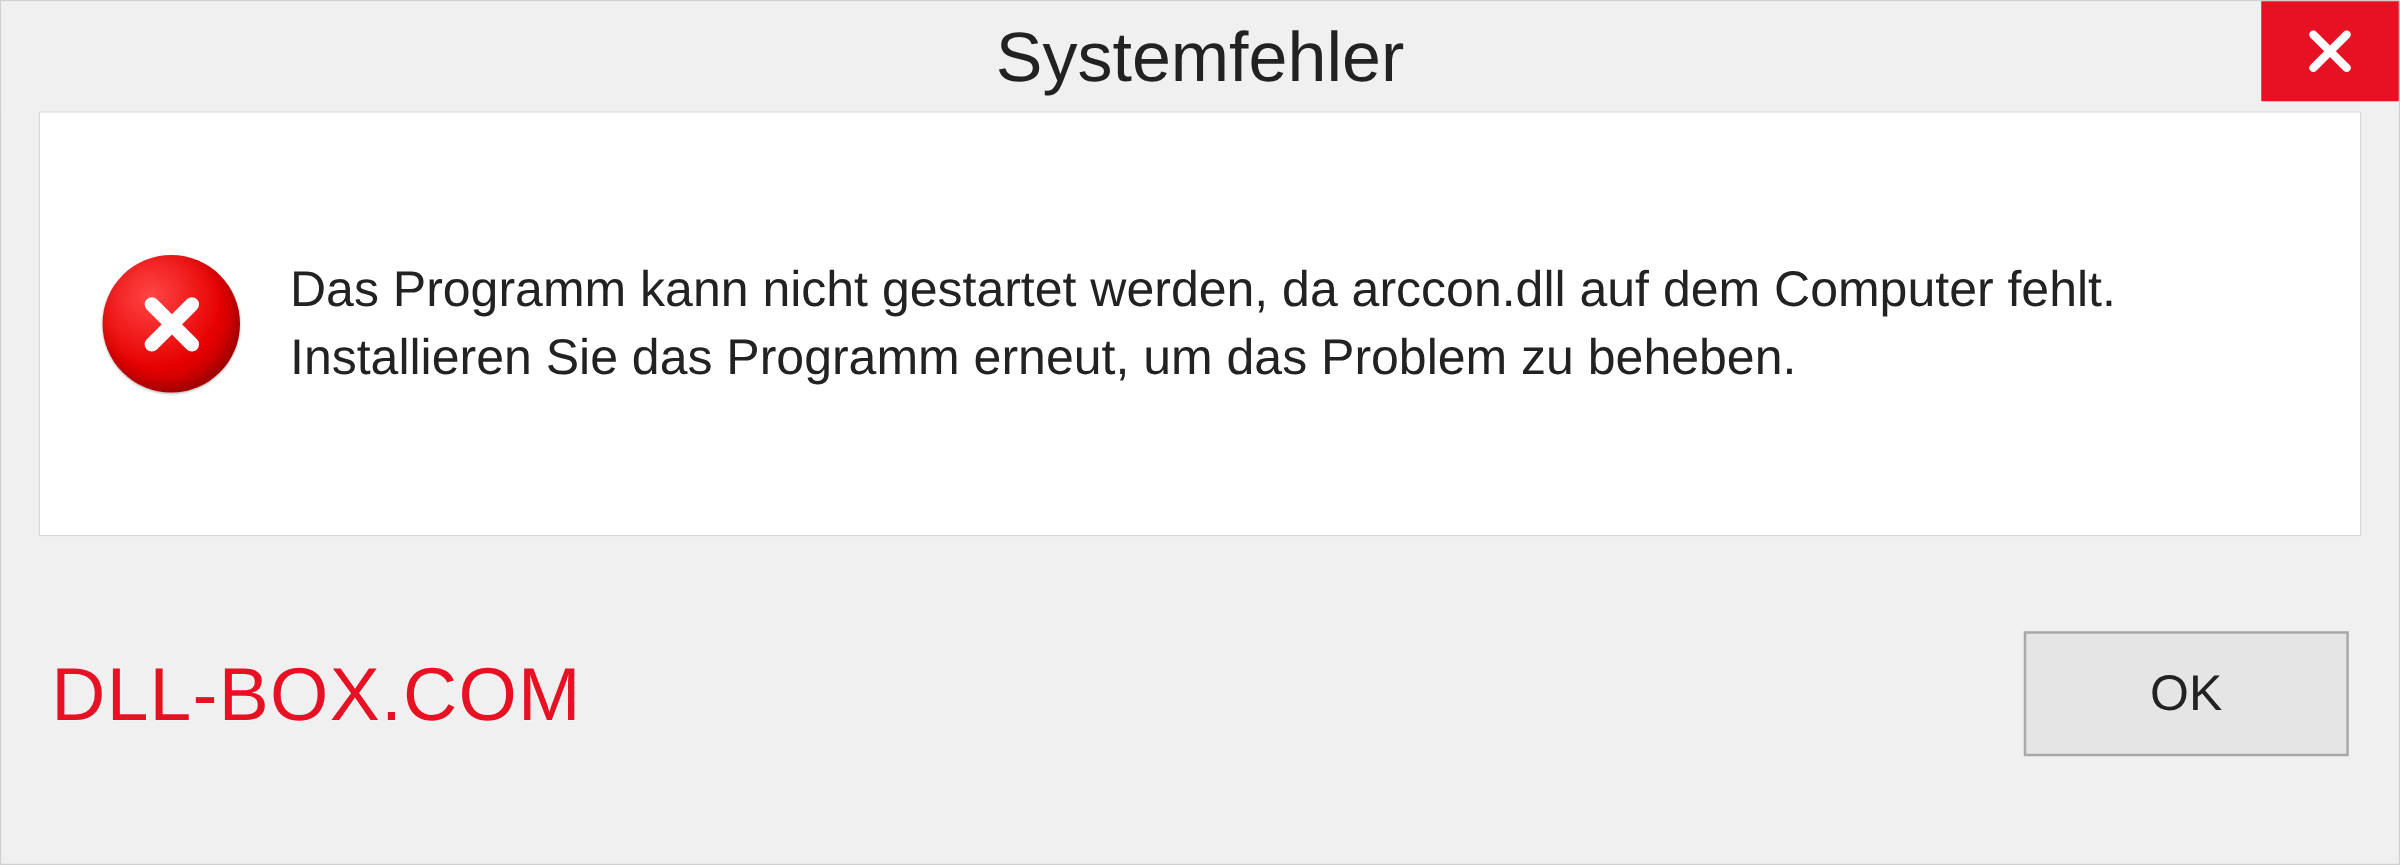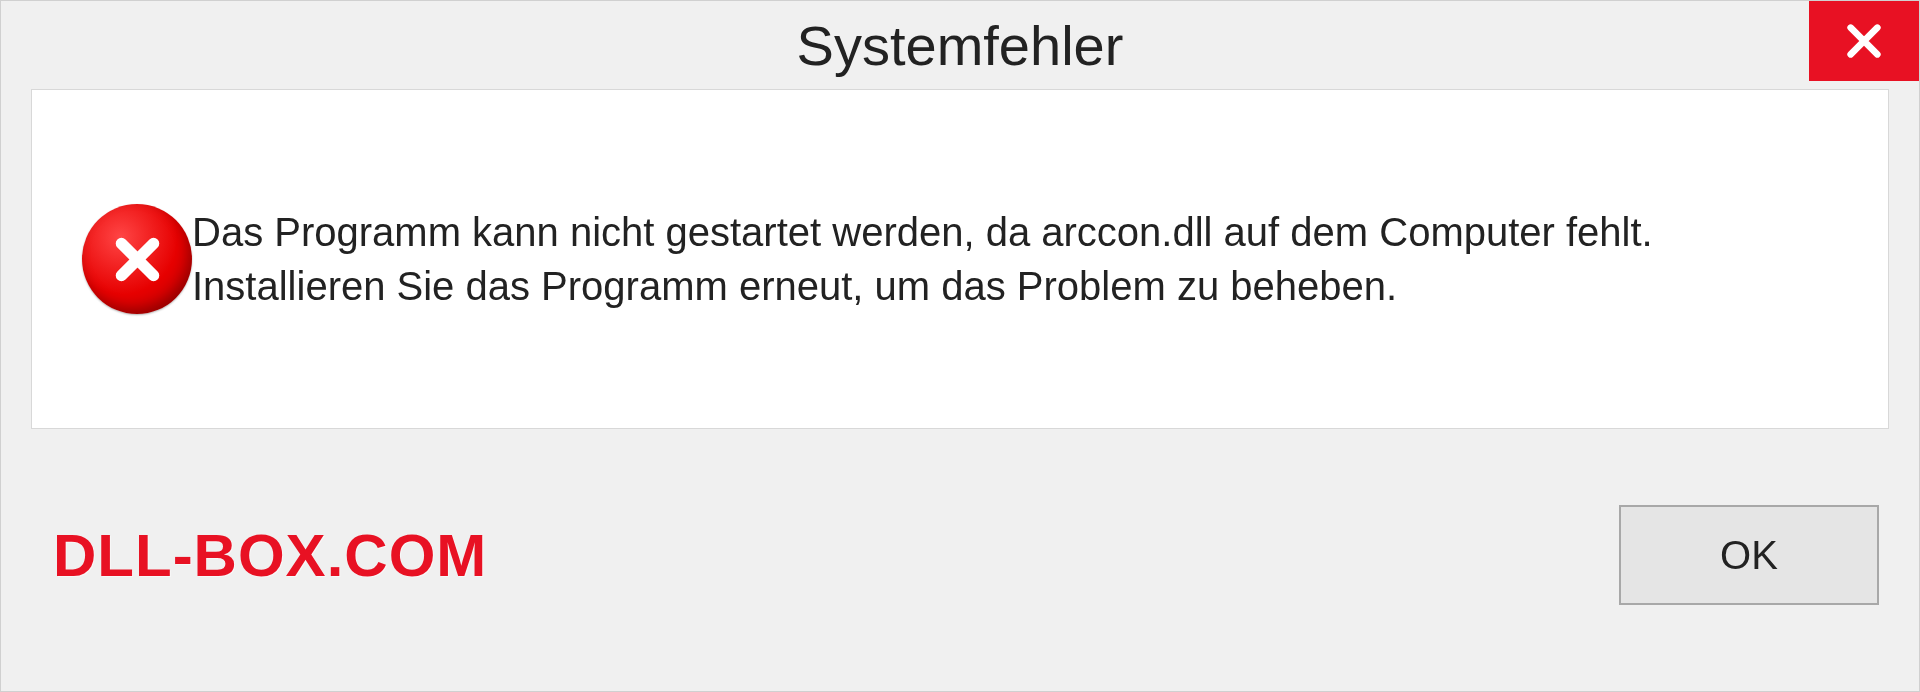--- a/index.html
+++ b/index.html
@@ -51,20 +51,21 @@
       width: 40px;
       height: 40px;
     }
     .content-area {
       margin: 0 30px 20px 30px;
       background: #fff;
       border: 1px solid #d8d8d8;
       padding: 60px 50px 60px 50px;
       display: flex;
       align-items: center;
+      gap: 40px;
       flex: 0 0 auto;
       min-height: 340px;
     }
     .error-icon-wrap {
       flex-shrink: 0;
       width: 110px;
       height: 110px;
       position: relative;
     }
     .error-icon-circle {
@@ -89,25 +90,24 @@
     }
     .footer-bar {
       flex: 1;
       display: flex;
       align-items: center;
       justify-content: space-between;
       padding: 0 40px 30px 40px;
     }
     .watermark {
       font-size: 60px;
-      font-weight: 700;
+      font-weight: 400;
       color: #e81123;
       letter-spacing: 1px;
       text-shadow: 1px 1px 0 rgba(255,255,255,0.5);
-      margin-left: 12px;
     }
     .ok-btn {
       width: 260px;
       height: 100px;
       background: #e5e5e5;
       border: 2px solid #a8a8a8;
       font-size: 40px;
       color: #222;
       display: flex;
       align-items: center;

